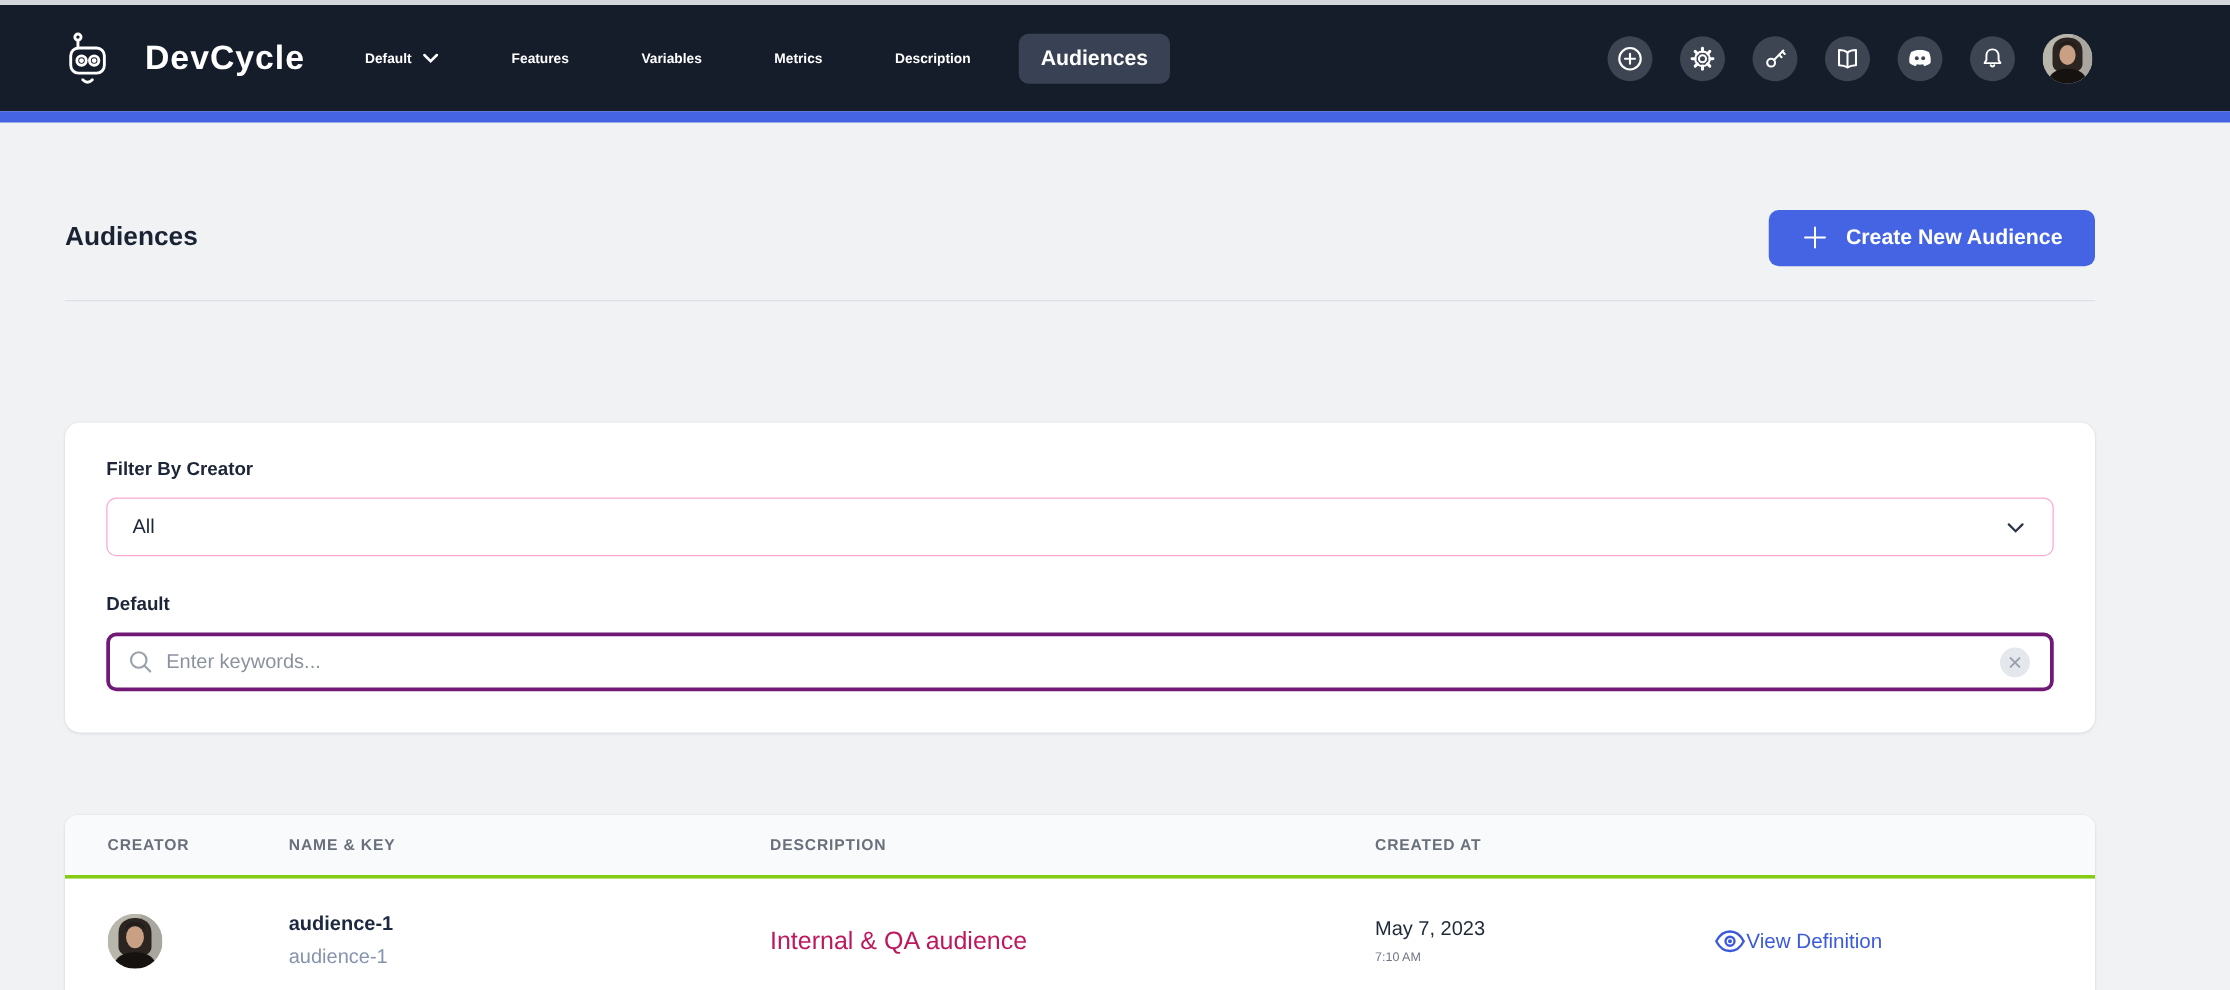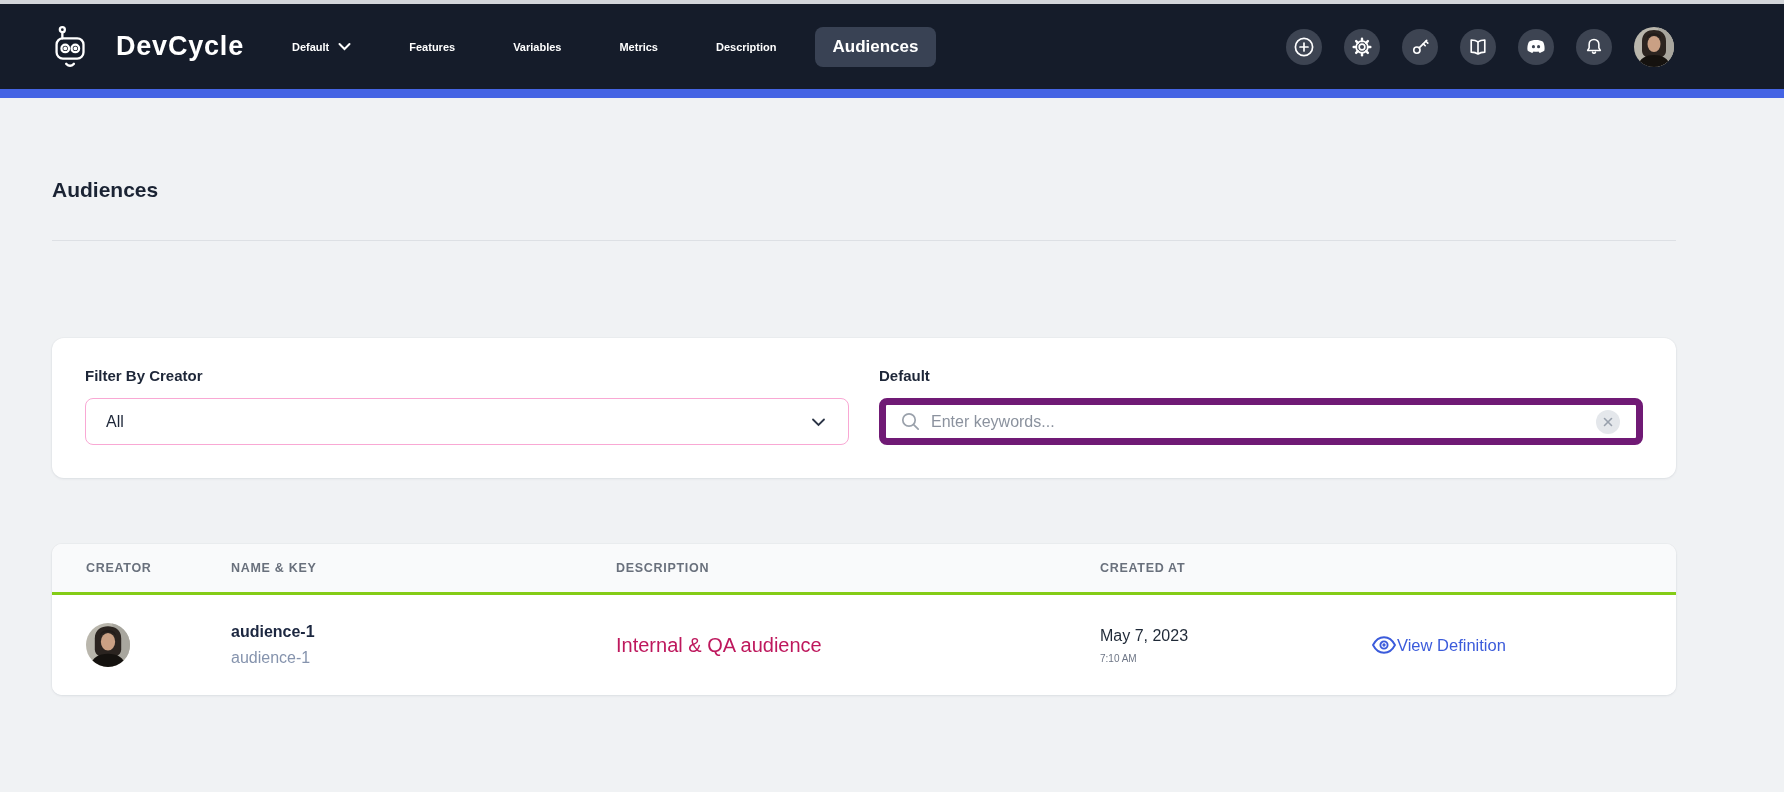--- a/index.html
+++ b/index.html
@@ -49,31 +49,31 @@
     border:none; border-radius:8px; height:45px; padding:0 26px;
     cursor:pointer;
   }
   .title-divider { height:1px; background:#dde0e4; margin-top:4px; }
 
   .card {
     background:#ffffff; border-radius:12px;
     box-shadow:0 1px 3px rgba(20,30,50,0.07), 0 0 0 1px rgba(20,30,50,0.02);
   }
   .filter-card { margin-top:97px; padding:29px 33px 33px 33px; }
-  .filter-fields { display:flex; gap:30px; }
+  .filter-fields { display:flex; gap:30px;flex-direction:column; }
   .field { flex:1; }
   .field-label { font-size:15px; font-weight:600; color:#1d2638; margin-bottom:14px; }
   .select-box {
     position:relative; height:47px; border:1px solid #f9a8d4; border-radius:8px;
     display:flex; align-items:center; padding:0 44px 0 20px; cursor:pointer; background:#fff;
   }
   .select-value { font-size:16px; font-weight:500; color:#1d2638; }
   .select-chevron { position:absolute; right:22px; top:50%; transform:translateY(-50%); }
   .search-box {
-    position:relative; height:47px; border:7px solid #701a75; border-radius:8px;
+    position:relative; height:47px; border:3px solid #701a75; border-radius:8px;
     display:flex; align-items:center; padding:0 52px 0 14px; background:#fff;
   }
   .search-input {
     border:none; outline:none; flex:1; font-size:16px; color:#1d2638;
     font-family:"Liberation Sans", sans-serif; margin-left:10px; background:transparent;
   }
   .search-input::placeholder { color:#8b929e; }
   .search-clear {
     position:absolute; right:16px; top:50%; transform:translateY(-50%);
     width:24px; height:24px; border-radius:50%; background:#e4e7eb; border:none;
@@ -211,20 +211,29 @@
       </svg>
     </span>
   </div>
 </div>
 <div class="accent-bar" style="background: rgb(68, 100, 228);"></div>
 
 <div class="page">
 
   <div class="page-header">
     <div class="page-title">Audiences</div>
+    <button class="btn-primary" style="background: rgb(68, 100, 228);">
+      <span>
+        <svg width="22" height="22" viewBox="0 0 22 22" fill="none" stroke="#ffffff" stroke-width="1.6" stroke-linecap="round">
+          <line x1="11" y1="3" x2="11" y2="19"></line>
+            <line x1="3" y1="11" x2="19" y2="11"></line>
+        </svg>
+      </span>
+      <span>Create New Audience</span>
+    </button>
   </div>
 
   <div class="title-divider"></div>
 
   <div class="card filter-card">
     <div class="filter-fields">
       <div class="field">
         <div class="field-label">Filter By Creator</div>
         <div class="select-box">
           <span class="select-value">All</span>

